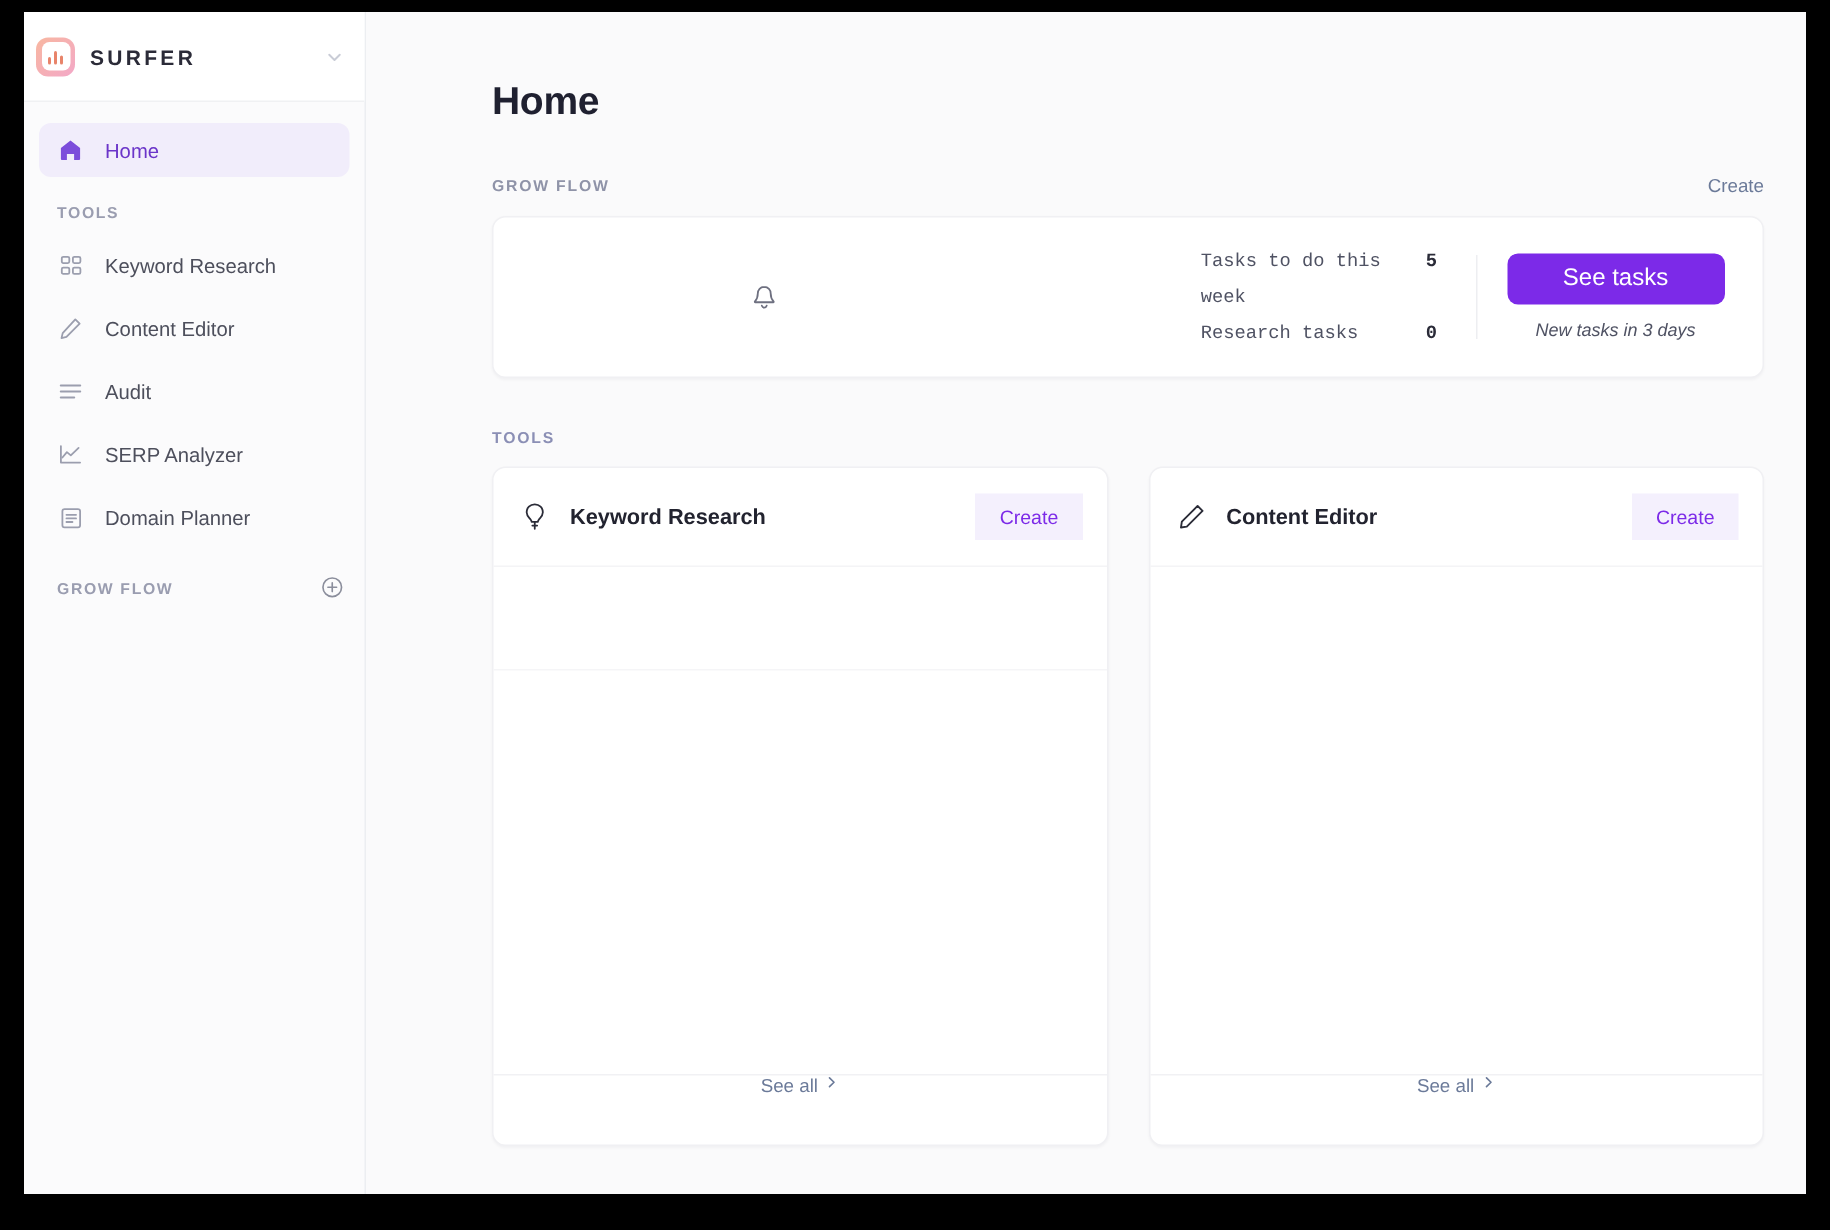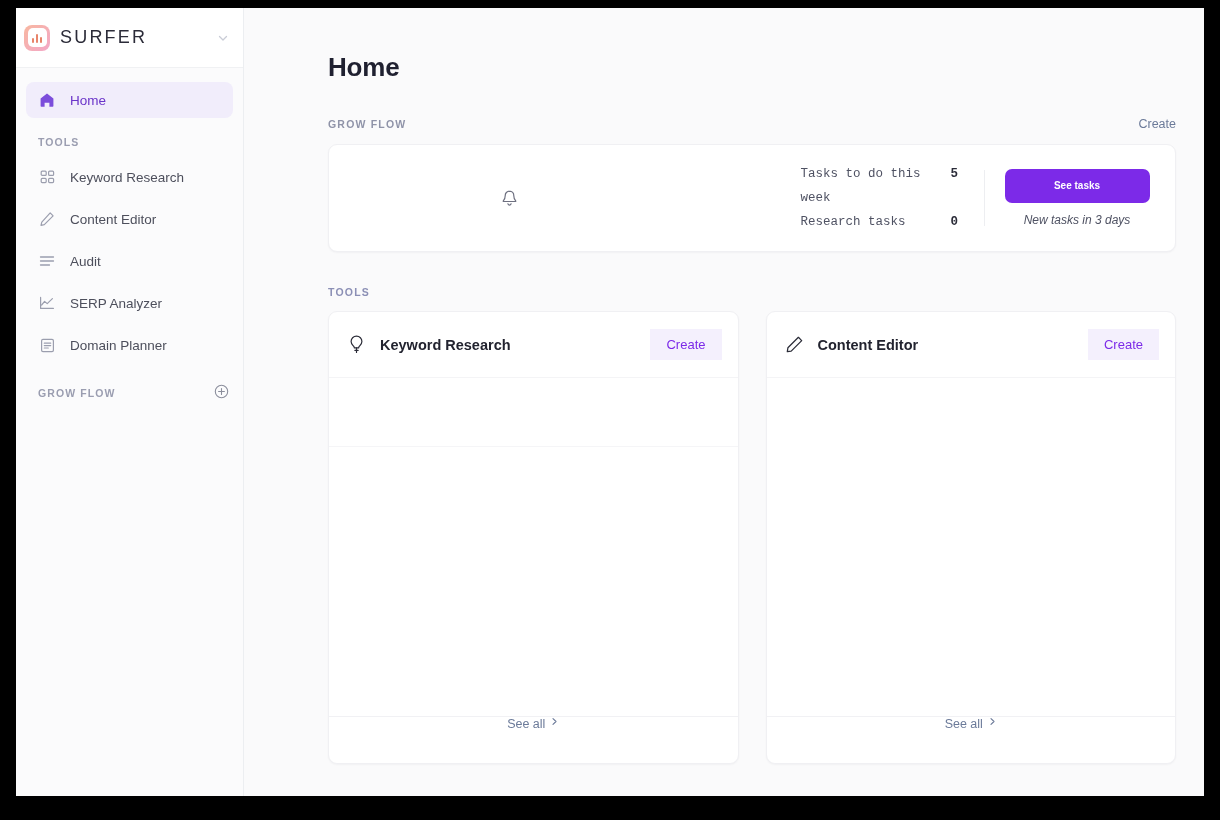--- a/index.html
+++ b/index.html
@@ -50,24 +50,24 @@
     background: #ffffff;
     display: flex; align-items: flex-end; justify-content: center;
     gap: 1.5px;
     padding-bottom: 4px;
   }
   .logo-inner i { display:block; width: 2.5px; background: #e8846a; border-radius: 1px; }
   .logo-inner i:nth-child(1){ height: 5px; }
   .logo-inner i:nth-child(2){ height: 9px; }
   .logo-inner i:nth-child(3){ height: 6px; }
   .brand-name {
-    font-size: 18px;
+    font-size: 14px;
     letter-spacing: 2.2px;
     color: #2b2b38;
-    font-weight: 400;
+    font-weight: 700;
     flex: 1;
   }
   .brand-chev { color: #c9ccd6; font-size: 11px; }
 
   .nav-pad { padding: 14px 10px 0 10px; }
   .nav-item {
     display: flex;
     align-items: center;
     gap: 14px;
     height: 36px;
@@ -148,22 +148,22 @@
   .stat-val { font-weight: 600; color: #2a2b38; }
   .gf-div { width: 1px; height: 56px; background: #edeef1; }
   .gf-action { width: 172px; text-align: center; padding-left: 12px; }
   .btn-primary {
     display: block;
     width: 145px; height: 34px;
     line-height: 34px;
     margin: 0 auto;
     background: #7c2ae8;
     color: #ffffff;
-    font-size: 10px;
-    font-weight: 700;
+    font-size: 16px;
+    font-weight: 400;
     border: none;
     border-radius: 7px;
     cursor: pointer;
     font-family: inherit;
   }
   .gf-note { font-size: 12px; color: #4f5263; margin-top: 10px; font-style: italic; }
 
   
   .tools-grid {
     display: flex;

